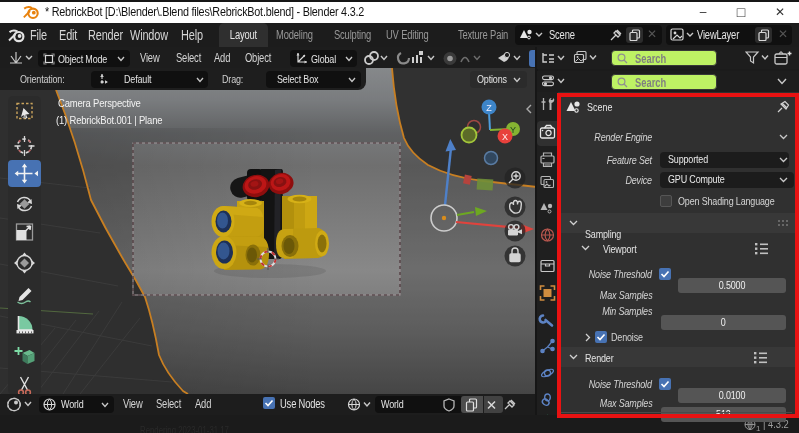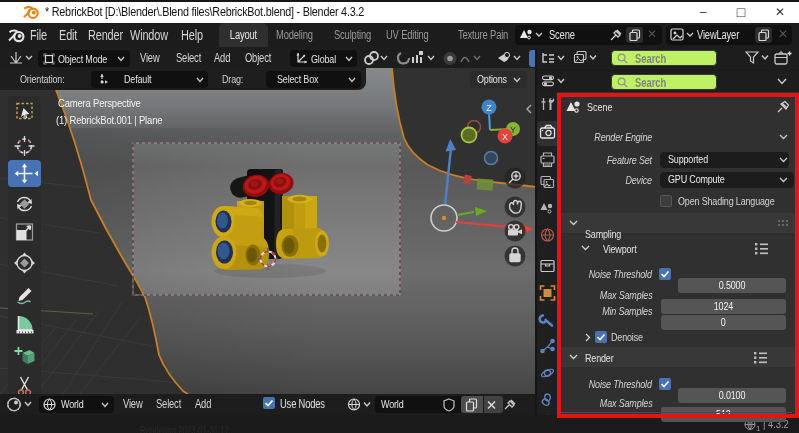--- a/index.html
+++ b/index.html
@@ -629,21 +629,20 @@
         <rect x="5" y="5" width="8" height="1.6"></rect>
         <rect x="5" y="9.5" width="8" height="1.6"></rect>
       </g>
 </svg>
 <div class="abs label" style="left:552px;top:268px;width:100px;"><span class="sxr">Noise Threshold</span></div>
 <div class="abs chk" style="left:659px;top:268px;"><svg width="12" height="12" viewBox="0 0 12 12">
         <path d="M2.5,6 L5,8.5 L9.5,3.5" stroke="#fff" stroke-width="1.6" fill="none"></path>
       </svg></div>
 <div class="abs valfield" style="left:678px;top:266px;width:108px;height:15px;padding-top:1px;"><span class="sxc">0.5000</span></div>
 <div class="abs label" style="left:552px;top:289px;width:100px;"><span class="sxr">Max Samples</span></div>
-<div class="abs valfield" style="left:661px;top:287px;width:125px;height:15px;padding-top:1px;"><span class="sxc">1024</span></div>
 <div class="abs label" style="left:552px;top:305px;width:100px;"><span class="sxr">Min Samples</span></div>
 <div class="abs valfield" style="left:661px;top:303px;width:125px;height:15px;padding-top:1px;"><span class="sxc">0</span></div>
 <svg class="abs" style="left:585px;top:333px" width="6" height="9" viewBox="0 0 6 9">
       <path d="M1,1 L4.5,4.5 L1,8" stroke="#d0d0d0" stroke-width="1.3" fill="none"></path>
     </svg>
 <div class="abs chk" style="left:595px;top:331px;"><svg width="12" height="12" viewBox="0 0 12 12">
         <path d="M2.5,6 L5,8.5 L9.5,3.5" stroke="#fff" stroke-width="1.6" fill="none"></path>
       </svg></div>
 <div class="abs" style="left:611px;top:331px;color:#d4d4d4;font-size:11.5px;letter-spacing:-0.2px;"><span class="sx">Denoise</span></div>
 <div class="abs" style="left:558px;top:347px;width:241px;height:20px;background:#383838;"></div>

